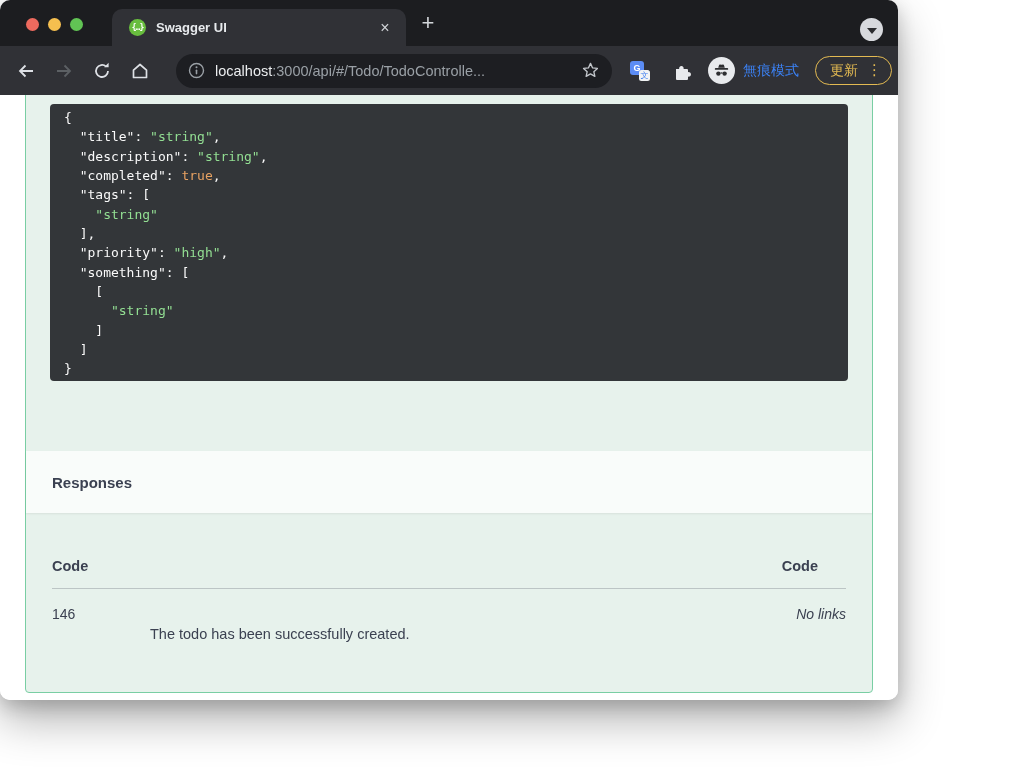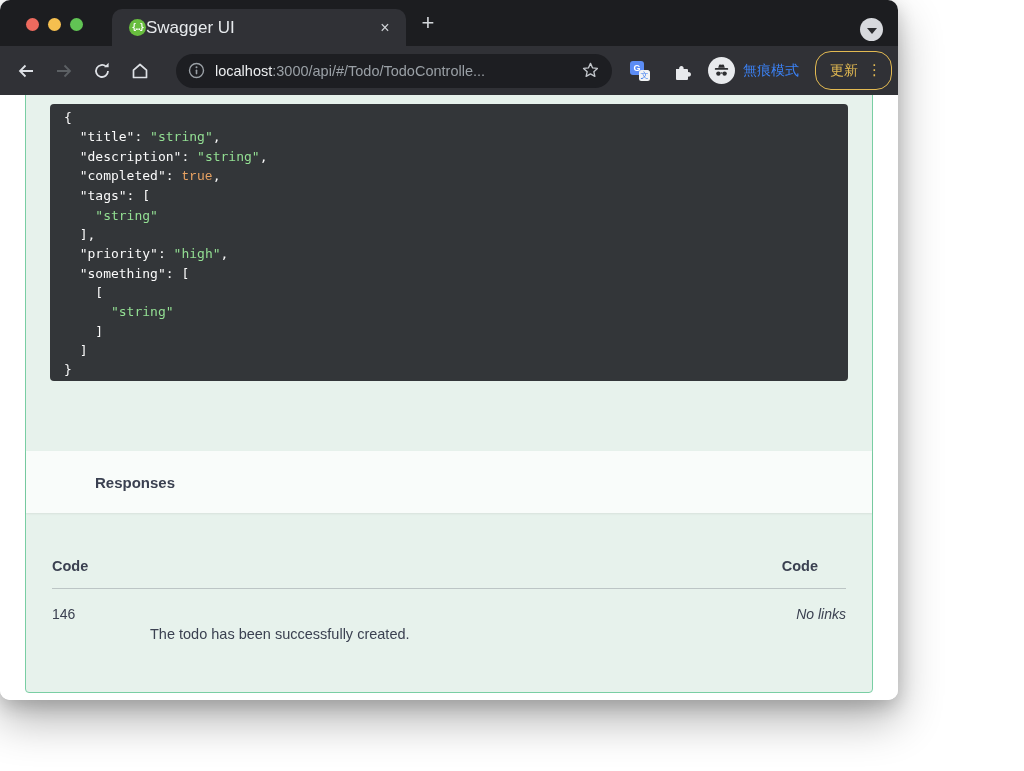--- a/index.html
+++ b/index.html
@@ -24,21 +24,21 @@
   .tab {
     position:absolute; left:112px; top:9px; width:294px; height:37px;
     background:#303136; border-radius:10px 10px 0 0;
     display:flex; align-items:center; padding:0 12px 0 17px;
   }
   .favicon {
     width:17px; height:17px; border-radius:50%; background:var(--favicon-green,#68bd3e);
     display:flex; align-items:center; justify-content:center; flex:0 0 auto;
   }
   .favicon i { font-style:normal; color:#fff; font-weight:bold; font-size:8px; font-family:"DejaVu Sans Mono",monospace; letter-spacing:-1px; }
-  .tab-title { color:#e7eaed; font-size:17px; white-space:nowrap; }
+  .tab-title { margin-left:10px; color:#e7eaed; font-size:13px; white-space:nowrap;font-weight:bold; }
   .tab-close { margin-left:auto; color:#cfd2d6; font-size:16px; line-height:1; width:18px; text-align:center; cursor:default; }
   .newtab { position:absolute; left:416px; top:10px; color:#d3d6da; font-size:22px; font-weight:300; width:24px; text-align:center; }
   .tabsearch {
     position:absolute; left:860px; top:18px; width:23px; height:23px; border-radius:50%;
     background:#d7d9dd; display:flex; align-items:center; justify-content:center;
   }
   .tabsearch b { width:0; height:0; border-left:5px solid transparent; border-right:5px solid transparent; border-top:6px solid #2b2c2f; margin-top:2px; }
 
   
   .toolbar { height:49px; background:#303136; display:flex; align-items:center; padding-left:14px; }
@@ -52,48 +52,48 @@
   .url .rest { color:#9aa0a6; }
   .omni-star { margin-left:8px; flex:0 0 auto; display:flex; }
   .ext { flex:0 0 auto; display:flex; align-items:center; justify-content:center; }
   .translate { margin-left:18px; position:relative; width:20px; height:20px; }
   .tr-blue { position:absolute; left:0; top:0; width:14px; height:14px; background:#5b8cf5; border-radius:3px; color:#fff; font-size:9px; font-weight:bold; display:flex; align-items:center; justify-content:center; }
   .tr-white{ position:absolute; right:0; bottom:0; width:11px; height:11px; background:#f1f3f4; border-radius:2.5px; color:#3d7df0; font-size:8px; display:flex; align-items:center; justify-content:center; font-family:sans-serif; }
   .puzzle { margin-left:22px; width:20px; height:20px; }
   .incog-badge { margin-left:16px; width:27px; height:27px; border-radius:50%; background:#e8eaed; display:flex; align-items:center; justify-content:center; }
   .incog-label { margin-left:8px; font-size:14px; color:#3b82f6; font-family:sans-serif; white-space:nowrap; }
   .update-pill {
-    margin-left:16px; height:39px; border:1.5px solid var(--update-gold,#e3ba52); border-radius:16px;
+    margin-left:16px; height:29px; border:1.5px solid var(--update-gold,#e3ba52); border-radius:16px;
     display:flex; align-items:center; padding:0 9px 0 14px; gap:9px; flex:0 0 auto;
   }
   .update-label { color:var(--update-gold,#e3ba52); font-size:14px; font-family:sans-serif; white-space:nowrap; }
   .update-dots { color:var(--update-gold,#e3ba52); font-size:15px; line-height:1; font-family:"DejaVu Sans",sans-serif; }
 
   
   .page { position:relative; height:605px; background:#ffffff; overflow:hidden; }
   .opblock {
     position:absolute; left:25px; top:-12px; width:848px; height:610px;
     background:var(--opblock-bg,#e7f2ec); border:1px solid var(--opblock-border,#79cea3); border-radius:4px;
   }
   .codeblock {
     position:absolute; left:24px; top:20px; width:798px; height:277px;
     background:var(--code-bg,#333639); border-radius:4px; padding:4px 14px;
     font-family:"DejaVu Sans Mono", monospace; font-size:13px; line-height:19.35px;
     color:var(--code-plain,#fafafa); white-space:pre; overflow:hidden;
   }
   .tok-p { color:var(--code-plain,#fafafa); }
   .tok-s { color:var(--code-string,#93df93); }
-  .tok-b { color:var(--code-boolean,#e8a262);font-family:Liberation Mono, monospace; }
+  .tok-b { color:var(--code-boolean,#e8a262); }
 
   .section-header {
     position:absolute; left:0; top:367px; width:100%; height:62px;
     background:#f9fcfa; box-shadow:0 1px 2px rgba(0,0,0,.07);
     display:flex; align-items:center; padding-left:26px;
   }
-  .section-header h4 { font-size:15px; font-weight:600; color:var(--text-dark,#3b4151);margin-left:43px; }
+  .section-header h4 { font-size:15px; font-weight:600; color:var(--text-dark,#3b4151); }
 
   .responses { position:absolute; left:26px; top:429px; width:794px; }
   .resp-head {
     display:grid; grid-template-columns:98px 1fr auto; align-items:end;
     padding:45px 0 14px; border-bottom:1px solid rgba(59,65,81,.25);gap:28px;
   }
   .h-code  { font-size:14.5px; font-weight:700; color:var(--text-dark,#3b4151); }
   .h-desc  { font-size:12.5px; font-weight:700; color:var(--text-dark,#3b4151); }
   .h-links { font-size:14.5px; font-weight:700; color:var(--text-dark,#3b4151); text-align:right; }
   .resp-row { display:grid; grid-template-columns:98px 1fr auto; padding-top:17px; }

